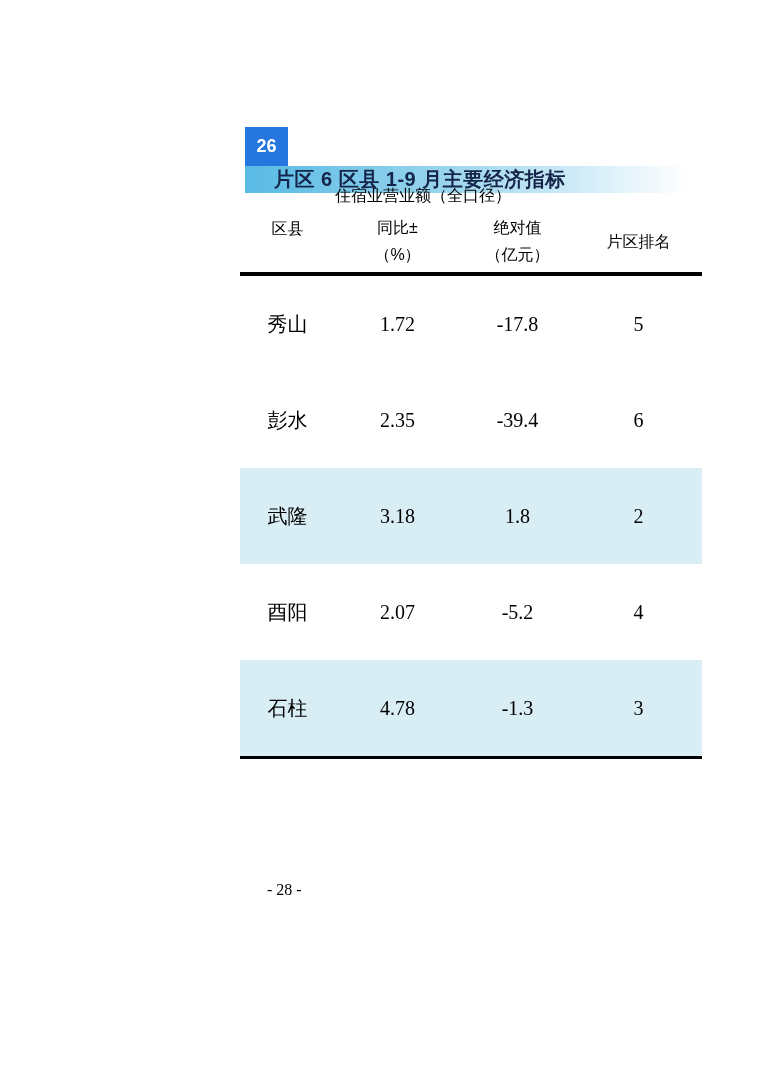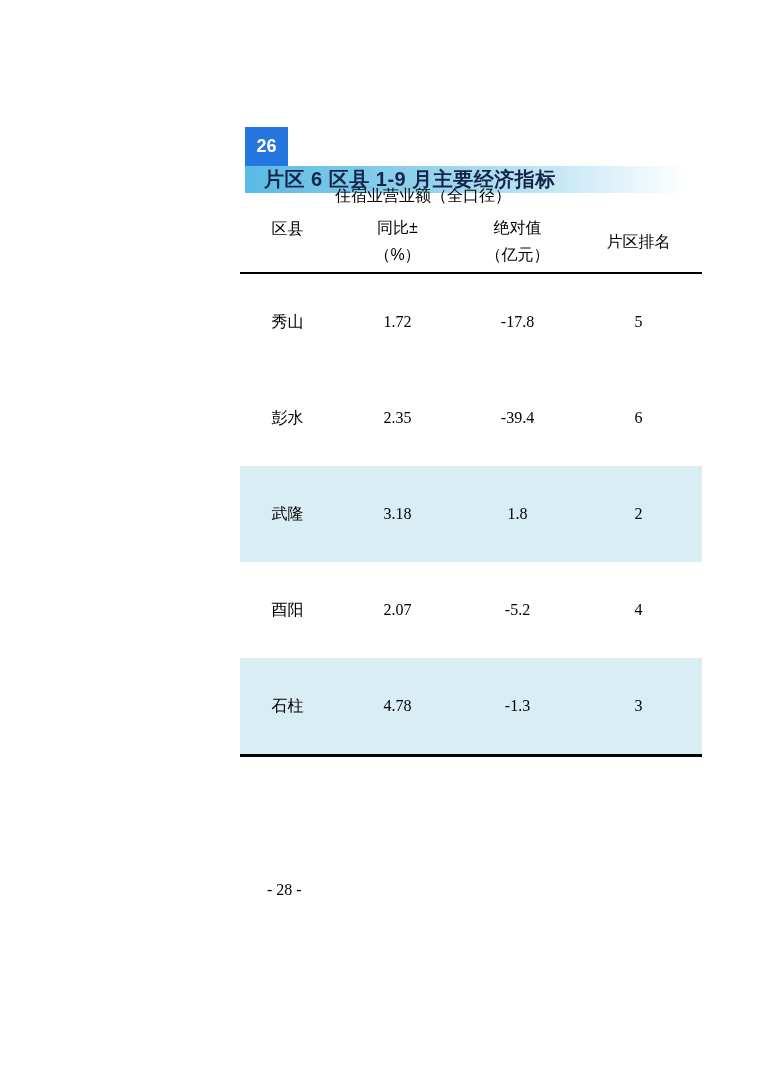--- a/index.html
+++ b/index.html
@@ -39,21 +39,21 @@
     align-items: center;
     justify-content: center;
     flex: 0 0 auto;
   }
   .header-title-bar {
     flex: 1 1 auto;
     height: 100%;
     background: linear-gradient(90deg, #58bae4 0%, #93d2ec 40%, #cdeaf7 72%, #ffffff 97%);
     display: flex;
     align-items: flex-end;
-    padding-left: 19px;
+    padding-left: 29px;
     box-sizing: border-box;
   }
   .header-title {
     font-family: "Liberation Sans", sans-serif;
     font-weight: bold;
     font-size: 20px;
     color: #15254a;
     letter-spacing: 0.5px;
     white-space: nowrap;
   }
@@ -72,21 +72,21 @@
     text-align: left;
     font-family: "Liberation Sans", sans-serif;
     font-size: 16px;
     line-height: 20px;
     color: #000000;
   }
   .col-headers {
     display: grid;
     grid-template-columns: 95px 125px 115px 127px;
     height: 62px;
-    border-bottom: 2px solid #000000;
+    border-bottom: 4px solid #000000;
     box-sizing: content-box;
     font-family: "Liberation Sans", sans-serif;
     font-size: 16px;
     color: #000000;
   }
   .col-header {
     display: flex;
     flex-direction: column;
     justify-content: center;
     align-items: center;
@@ -100,21 +100,21 @@
   .table-rows {
     border-bottom: 3px solid #000000;
   }
   .table-row {
     display: grid;
     grid-template-columns: 95px 125px 115px 127px;
     height: 96px;
     align-items: center;
     text-align: center;
     font-family: "Liberation Serif", serif;
-    font-size: 16px;
+    font-size: 20px;
   }
   .table-row.alt {
     background: #d9edf5;
   }
   .cell {
     white-space: nowrap;
   }
 
   
   .page-number {

